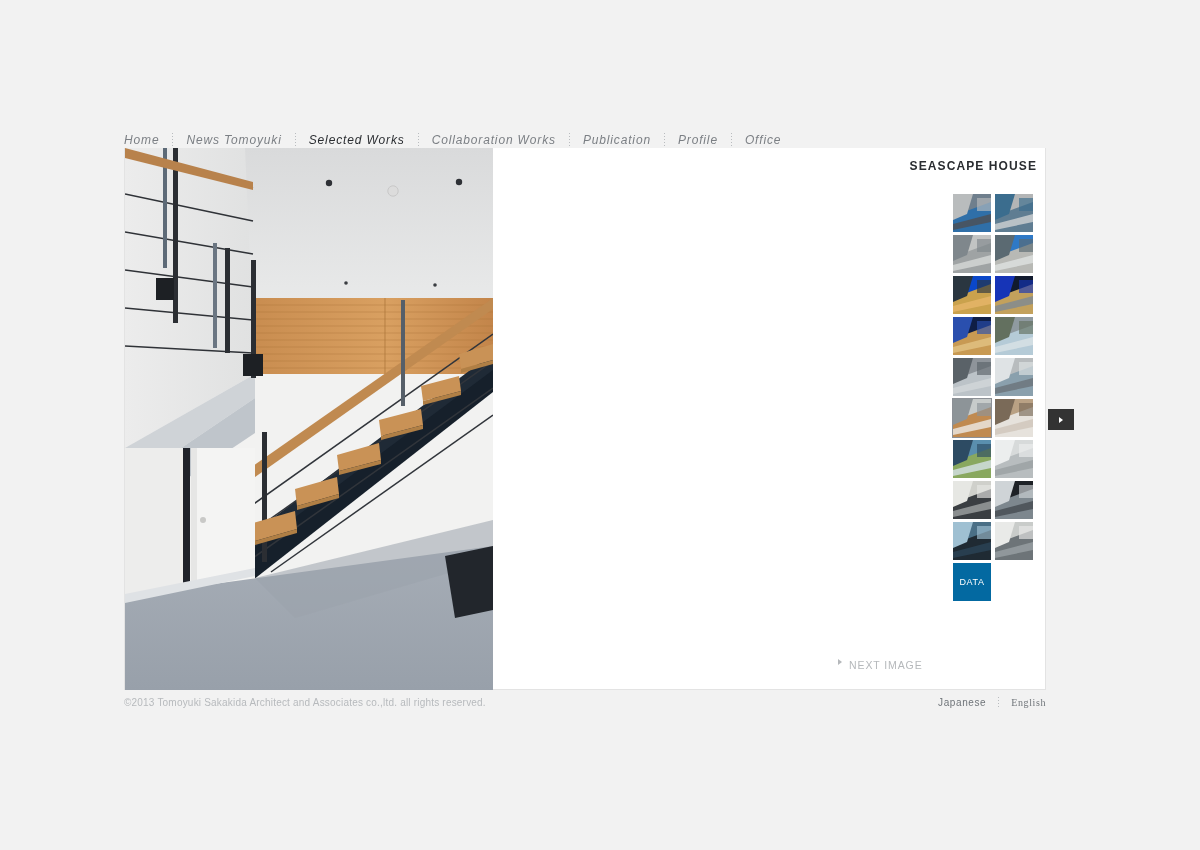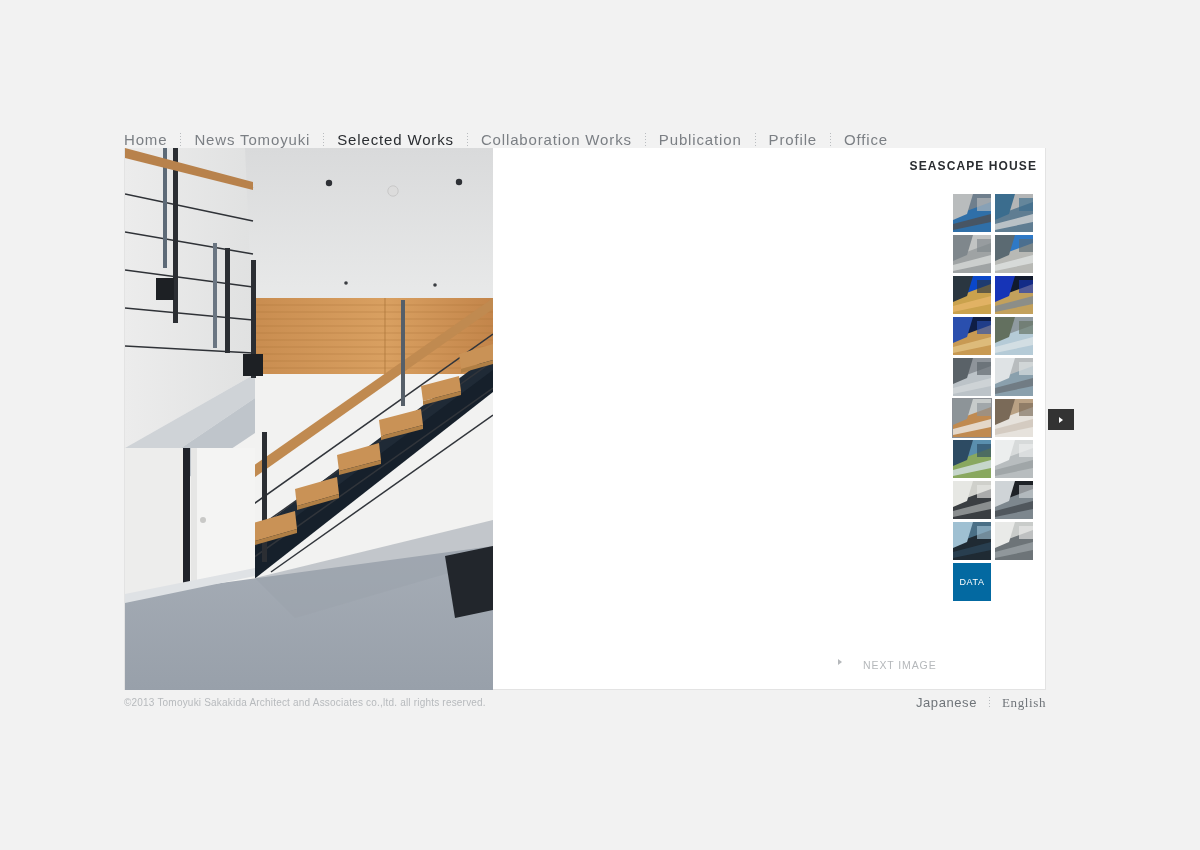--- a/index.html
+++ b/index.html
@@ -21,28 +21,29 @@
   .nav {
     position: absolute;
     left: 124px;
     top: 131px;
     width: 922px;
     height: 18px;
     display: flex;
     align-items: center;
   }
   .nav-item {
-    font-size: 15px;
+    font-size: 12px;
     letter-spacing: 0.85px;
     color: #7b7f84;
     padding: 0 13px;
     line-height: 16px;
     white-space: nowrap;
     cursor: pointer;
     position: relative;
+    font-style: italic;
   }
   .nav-item:first-child { padding-left: 0; }
   .nav-item.active { color: #2a2d31; }
   .nav-sep {
     width: 1px;
     height: 14px;
     background-image: linear-gradient(to bottom, #b9bcbf 1px, transparent 1px);
     background-size: 1px 3px;
     flex: 0 0 auto;
   }
@@ -121,21 +122,21 @@
   .next-image {
     position: absolute;
     left: 713px;
     bottom: 18px;
     font-size: 10.5px;
     letter-spacing: 0.9px;
     color: #b5b8bb;
     cursor: pointer;
     display: flex;
     align-items: flex-start;
-    gap: 21px;
+    gap: 7px;
     white-space: nowrap;
   }
   .next-arrow {
     width: 0; height: 0;
     border-left: 4px solid #b5b8bb;
     border-top: 3.5px solid transparent;
     border-bottom: 3.5px solid transparent;
   }
 
   
@@ -170,21 +171,21 @@
   }
   .lang {
     position: absolute;
     right: 154px;
     top: 696px;
     display: flex;
     align-items: center;
     gap: 0;
   }
   .lang-item {
-    font-size: 13px;
+    font-size: 10px;
     letter-spacing: 0.6px;
     color: #6f7479;
     padding: 0 12px;
     cursor: pointer;
     line-height: 14px;
     white-space: nowrap;
   }
   .lang-item:last-child { padding-right: 0; font-family: Liberation Serif, serif; }
   .lang-sep {
     width: 1px; height: 12px;

